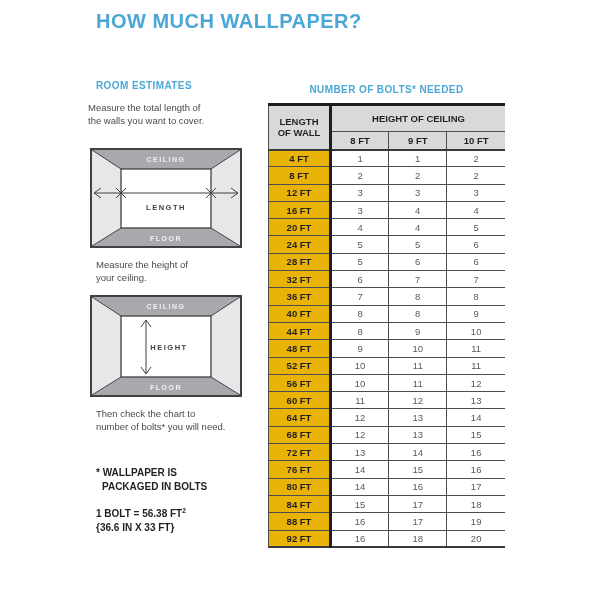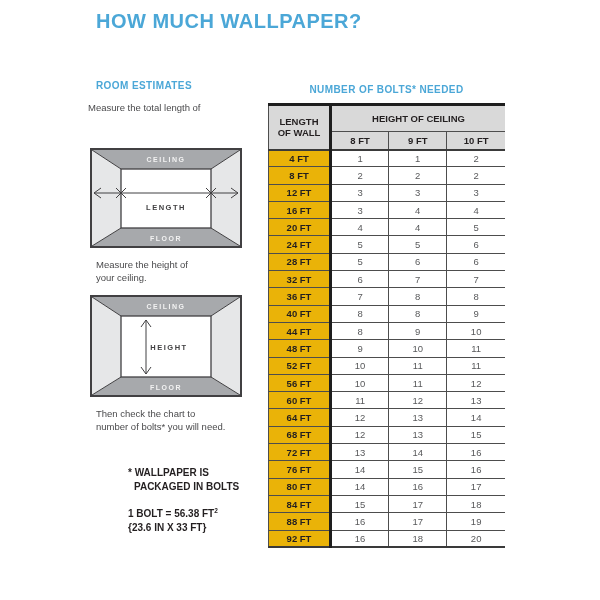--- a/index.html
+++ b/index.html
@@ -18,21 +18,21 @@
     color: #4BA7D7;
   }
   .section-heading {
     font-size: 10px; font-weight: bold; letter-spacing: 0.4px;
     color: #4BA7D7;
   }
   .body-copy {
     font-size: 9.5px; line-height: 13px; color: #4A4A4C;
   }
   .note-bold {
-    font-size: 10px; line-height: 14px; font-weight: bold; color: #231F20; margin-left: 32px;
+    font-size: 10px; line-height: 14px; font-weight: bold; color: #231F20;
   }
   .note-bold .indent { padding-left: 6px; }
   sup { font-size: 6.5px; vertical-align: super; }
 
   
   .table-heading {
     left: 268px; top: 84px; width: 237px;
     text-align: center;
   }
   table.bolt-table {
@@ -73,20 +73,21 @@
 </style>
 </head>
 <body>
 
 <h1 class="abs page-title">HOW MUCH WALLPAPER?</h1>
 
 <div class="abs section-heading" style="left:96px; top:80px;">ROOM ESTIMATES</div>
 
 <div class="abs body-copy" style="left:88px; top:101px;">
   <div>Measure the total length of</div>
+  <div>the walls you want to cover.</div>
 </div>
 
 <svg class="abs" style="left:90px; top:148px;" width="152" height="100" viewBox="0 0 152 100">
   <rect x="1" y="1" width="150" height="98" fill="#ffffff" stroke="#414042" stroke-width="2"></rect>
   <polygon points="2,2 150,2 121,21 31,21" fill="#A7A9AC"></polygon>
   <polygon points="2,98 150,98 121,80 31,80" fill="#A7A9AC"></polygon>
   <polygon points="2,2 31,21 31,80 2,98" fill="#E6E7E8"></polygon>
   <polygon points="150,2 121,21 121,80 150,98" fill="#E6E7E8"></polygon>
   <g stroke="#414042" stroke-width="1">
     <line x1="2" y1="2" x2="31" y2="21"></line>
@@ -142,21 +143,21 @@
   <div>number of bolts* you will need.</div>
 </div>
 
 <div class="abs note-bold" style="left:96px; top:466px;">
   <div>* WALLPAPER IS</div>
   <div class="indent">PACKAGED IN BOLTS</div>
 </div>
 
 <div class="abs note-bold" style="left:96px; top:504px;">
   <div><span>1 BOLT = 56.38 FT</span><sup>2</sup></div>
-  <div>{23.6 IN X 33 FT}</div>
+  <div>{36.6 IN X 33 FT}</div>
 </div>
 
 <div class="abs section-heading table-heading">NUMBER OF BOLTS* NEEDED</div>
 
 <table class="bolt-table">
   <thead>
     <tr>
       <th rowspan="2" class="len-hdr col-thick">
         <div>LENGTH</div>
         <div>OF WALL</div>

